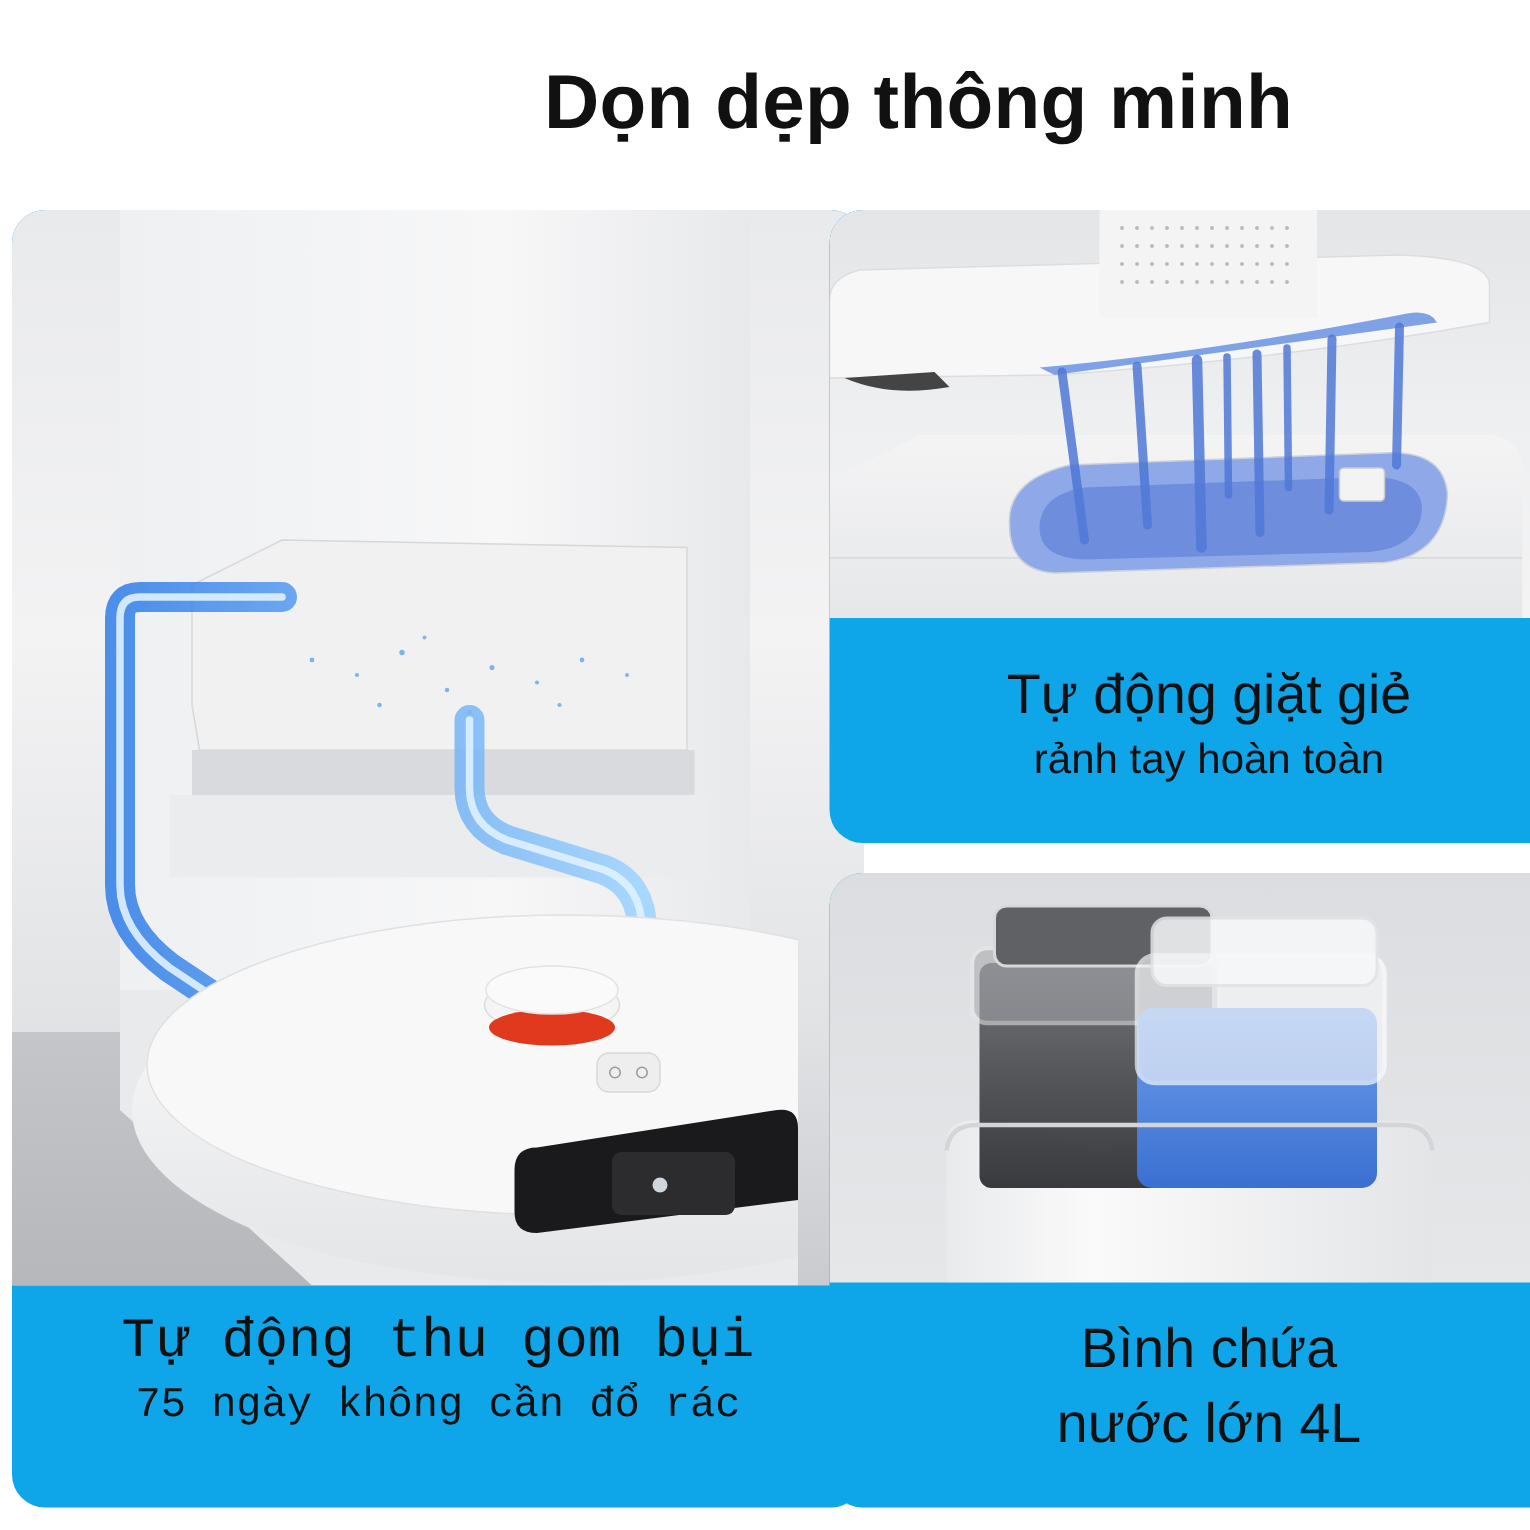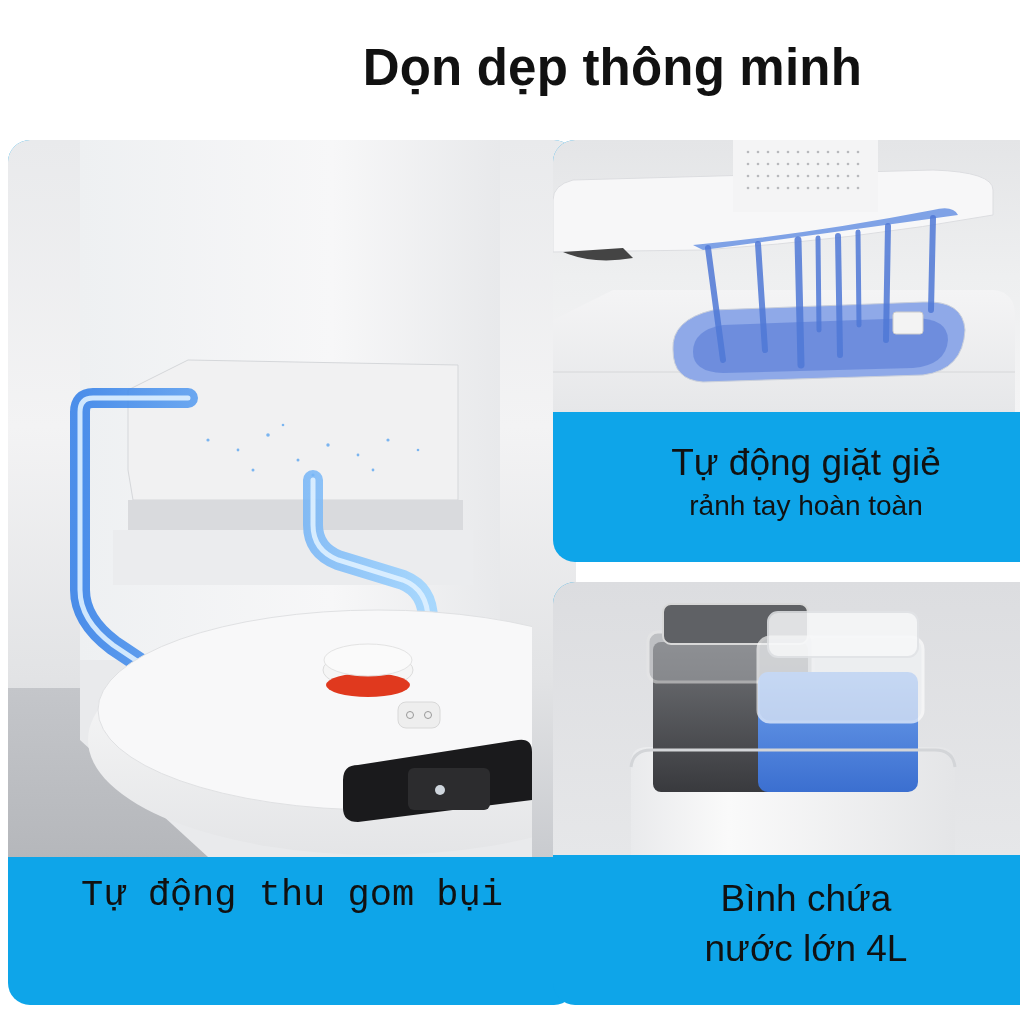--- a/index.html
+++ b/index.html
@@ -102,20 +102,21 @@
       <circle cx="402" cy="575" r="3.5" fill="none" stroke="#999"></circle>
       <circle cx="420" cy="575" r="3.5" fill="none" stroke="#999"></circle>
 
       <path d="M335 640 Q335 625 350 625 L510 600 Q524 598 524 612 L524 660 L350 682 Q335 682 335 668 Z" fill="#1a1a1c"></path>
       <rect x="400" y="628" width="82" height="42" rx="6" fill="#2c2c2e"></rect>
       <circle cx="432" cy="650" r="5" fill="#cfd6dd"></circle>
     </svg>
   </div>
   <div class="caption">
     <div class="cap-main">Tự động thu gom bụi</div>
+    <div class="cap-sub">75 ngày không cần đổ rác</div>
   </div>
 </div>
 
 <div class="card" id="card-rt">
   <div class="img">
     <svg width="462" height="272" viewBox="0 0 462 272">
       <defs>
         <linearGradient id="base" x1="0" y1="0" x2="0" y2="1">
           <stop offset="0" stop-color="#f4f4f5"></stop>
             <stop offset="1" stop-color="#e6e7e9"></stop>

